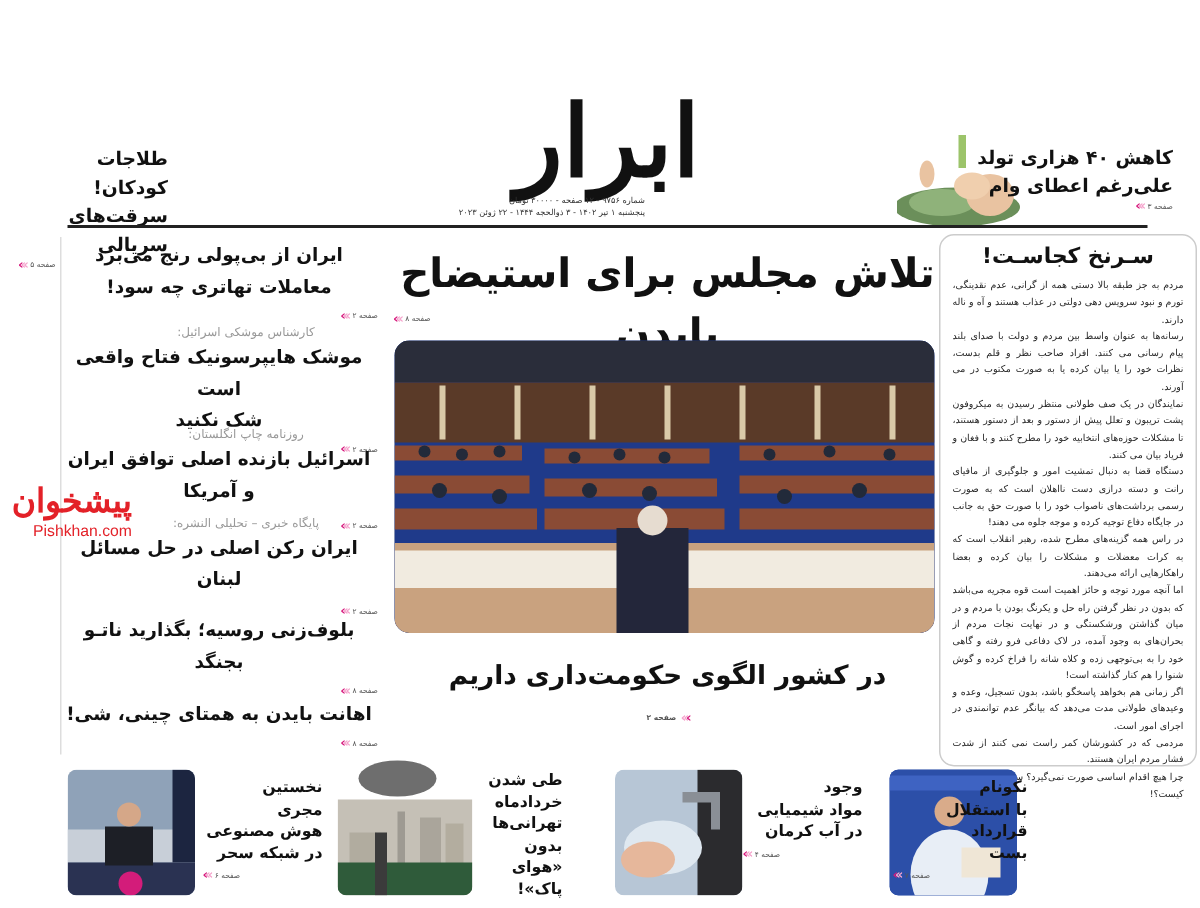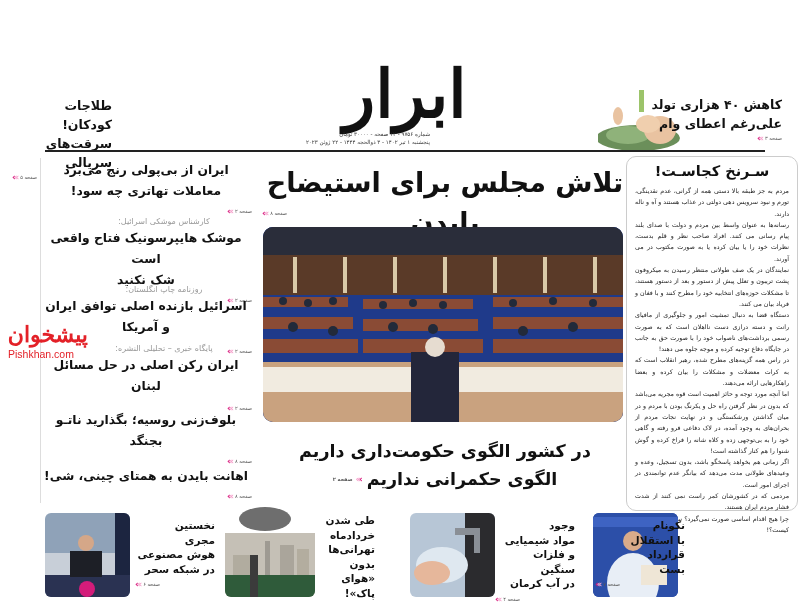--- a/index.html
+++ b/index.html
@@ -35,21 +35,21 @@
 
   .sub-headline { left: 262px; top: 437px; width: 366px; font-size: 17.5px; font-weight: bold; text-align: center; line-height: 28px; }
 
   
   .left-col { left: 40px; top: 158px; width: 212px; border-left: 1px solid #ddd; height: 345px; }
   .lc-item { position: absolute; right: 0; width: 212px; text-align: center; }
   .lc-item .kicker { font-size: 8px; color: #999; line-height: 12px; padding-left: 36px; }
   .lc-item .title { font-size: 12.3px; font-weight: bold; line-height: 21px; }
   .lc-item .page-ref { justify-content: flex-start; margin-top: 4px; }
 
-  .watermark { left: 8px; top: 320px; width: 80px; text-align: left; direction: ltr; }
+  .watermark { left: 8px; top: 320px; width: 80px; text-align: right; direction: ltr; }
   .watermark .fa { font-family: "DejaVu Serif", serif; font-size: 22px; color: #e32128; font-weight: bold; line-height: 28px; direction: rtl; }
   .watermark .en { font-size: 10.5px; color: #e32128; font-family: "Liberation Sans", sans-serif; }
 
   
   .bottom-item { position: absolute; top: 513px; height: 88px; }
   .bottom-item .thumb { position: absolute; top: 0; width: 85px; height: 84px; border-radius: 6px; overflow: hidden; }
   .bottom-item .text { position: absolute; top: 5px; text-align: right; }
   .bottom-item .title { font-size: 10.5px; font-weight: bold; line-height: 14.5px; }
   .bottom-item .page-ref { justify-content: flex-end; margin-top: 3px; }
 </style>
@@ -157,21 +157,20 @@
     <rect y="135" width="360" height="60" fill="#c9a27f"></rect>
     <rect y="140" width="360" height="25" fill="#f1ebe0"></rect>
     <rect x="148" y="125" width="48" height="70" fill="#23263a"></rect>
     <circle cx="172" cy="120" r="10" fill="#e6dcd0"></circle>
   </svg>
 </div>
 
 <div class="abs sub-headline">
   <div>در کشور الگوی حکومت‌داری داریم</div>
   <div style="display:flex;justify-content:center;align-items:center;gap:6px;">
-    <span>الگوی حکمرانی نداریم</span>
     <span class="page-ref">
       <span class="chev" style="direction:rtl">›<span class="light">››</span></span>
       <span>صفحه ۲</span>
     </span>
   </div>
 </div>
 
 <div class="abs left-col">
   <div class="lc-item" style="top:2px">
     <div class="title">ایران از بی‌پولی رنج می‌برد</div>
@@ -255,21 +254,20 @@
       <rect width="85" height="84" fill="#b7c6d6"></rect>
       <rect x="55" width="30" height="84" fill="#2b2b2e"></rect>
       <path d="M45 15 L70 15 L70 40 L64 40 L64 22 L45 22 Z" fill="#8a8f96"></path>
       <ellipse cx="32" cy="52" rx="26" ry="18" fill="#dfe8f0"></ellipse>
       <ellipse cx="22" cy="60" rx="18" ry="12" fill="#e6b79b"></ellipse>
     </svg>
   </div>
   <div class="text" style="right:10px;width:80px">
     <div class="title">وجود</div>
     <div class="title">مواد شیمیایی</div>
-    <div class="title">و فلزات سنگین</div>
     <div class="title">در آب کرمان</div>
     <div class="page-ref">
       <span>صفحه ۴</span>
       <span class="chev">‹<span class="light">‹‹</span></span>
     </div>
   </div>
 </div>
 
 <div class="bottom-item" style="left:225px;width:180px">
   <div class="thumb" style="left:0;top:-8px;height:92px;width:90px">

